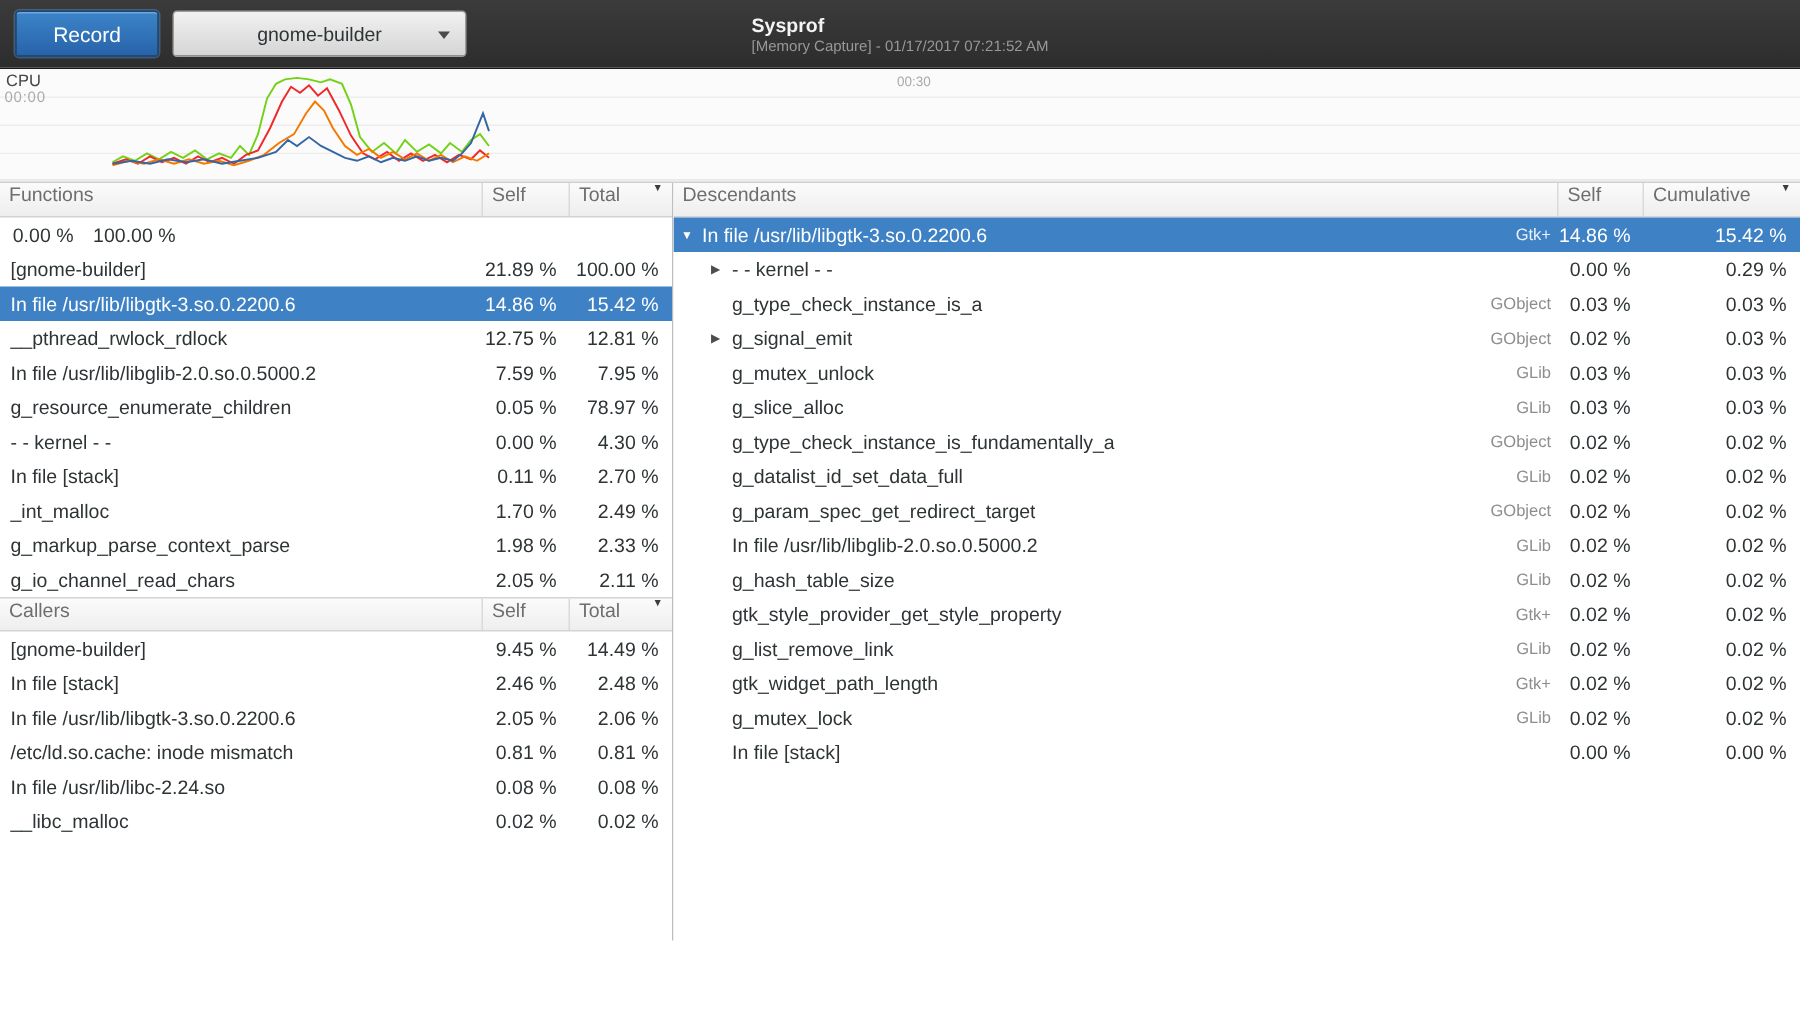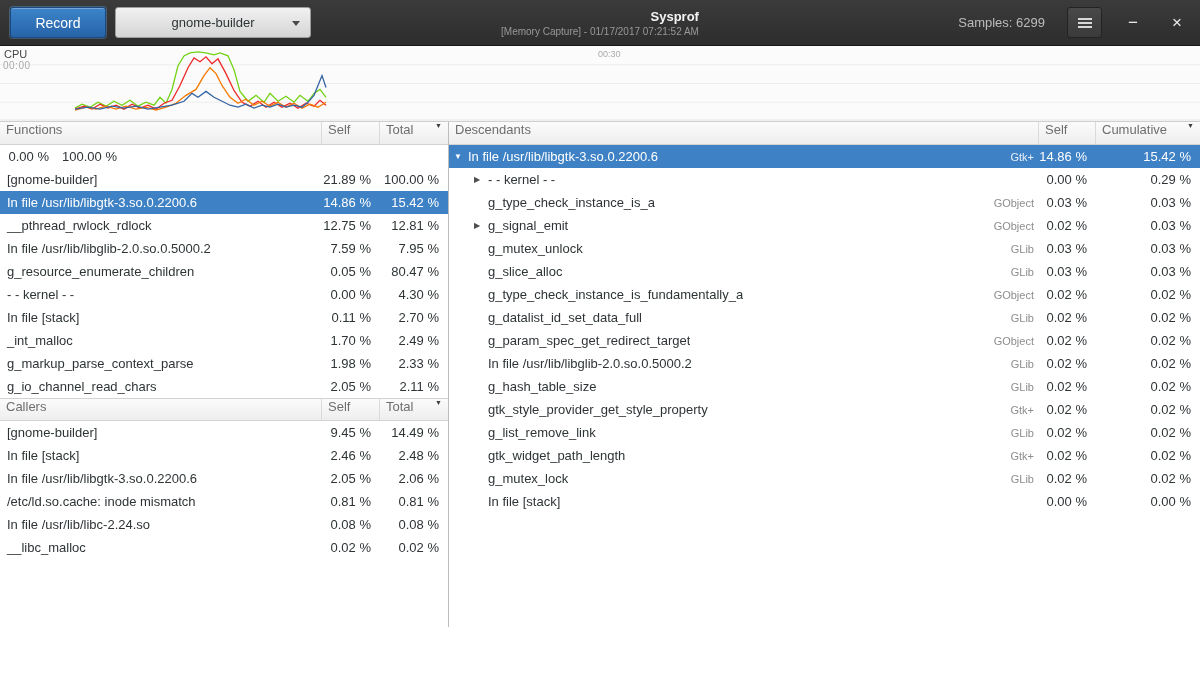--- a/index.html
+++ b/index.html
@@ -5,21 +5,21 @@
   *{margin:0;padding:0;box-sizing:border-box}
   html,body{width:1200px;height:675px;overflow:hidden}
   body{font-family:"Liberation Sans","DejaVu Sans",sans-serif;background:#fff}
   .app{width:1200px;height:627px;display:flex;flex-direction:column;position:relative;background:#fff}
 
   
   .headerbar{height:46px;flex:none;background:linear-gradient(#3b3b3b,#2d2d2d);border-bottom:1px solid #181818;display:flex;align-items:center;padding:0 10px;position:relative}
   .btn-record{width:96px;height:31px;flex:none;background:linear-gradient(#3c84c9,#2763a9);border:1px solid #1a4a80;border-radius:3px;color:#fff;font-size:14px;box-shadow:inset 0 1px 0 rgba(255,255,255,.28),0 0 0 1px rgba(110,170,230,.35);cursor:pointer}
   .btn-target{margin-left:9px;width:196px;height:31px;flex:none;background:linear-gradient(#f1f1f1,#d5d5d5);border:1px solid #9d9d9d;border-radius:3px;color:#2e3436;font-size:13px;display:flex;align-items:center;justify-content:center;position:relative;cursor:pointer}
   .caret{width:0;height:0;border-left:4px solid transparent;border-right:4px solid transparent;border-top:5px solid #4a4a4a;position:absolute;right:10px;top:13px}
-  .title-box{position:absolute;left:50%;top:50%;transform:translate(-50%,-50%);text-align:right;white-space:nowrap}
+  .title-box{position:absolute;left:50%;top:50%;transform:translate(-50%,-50%);text-align:left;white-space:nowrap}
   .title{color:#f4f4f4;font-size:13px;font-weight:bold}
   .subtitle{color:#989898;font-size:10px;margin-top:2px}
   .hb-right{margin-left:auto;display:flex;align-items:center}
   .samples{color:#bcbcbc;font-size:13px;margin-right:22px}
   .btn-menu{width:35px;height:31px;background:linear-gradient(#494949,#3a3a3a);border:1px solid #232323;border-radius:3px;display:flex;align-items:center;justify-content:center;cursor:pointer}
   .burger{width:14px;height:2px;background:#d8d8d8;box-shadow:0 -4px 0 #d8d8d8,0 4px 0 #d8d8d8}
   .winbtn{background:none;border:none;color:#ececec;font-size:17px;width:26px;height:26px;line-height:24px;text-align:center;cursor:pointer;margin-left:18px}
 
   
   .graph{height:76px;flex:none;position:relative;background:#fbfbfb;border-bottom:1px solid #cfcfcf}
@@ -68,28 +68,20 @@
 
   <div class="headerbar">
     <button class="btn-record">Record</button>
     <button class="btn-target">
       <span>gnome-builder</span>
       <span class="caret"></span>
     </button>
     <div class="title-box">
       <div class="title">Sysprof</div>
       <div class="subtitle">[Memory Capture] - 01/17/2017 07:21:52 AM</div>
-    </div>
-    <div class="hb-right">
-      <span class="samples">Samples: 6299</span>
-      <button class="btn-menu">
-        <span class="burger"></span>
-      </button>
-      <button class="winbtn">−</button>
-      <button class="winbtn">×</button>
     </div>
   </div>
 
   <div class="graph">
     <svg viewBox="0 0 1200 76" preserveAspectRatio="none">
       <line x1="0" y1="19" x2="1200" y2="19" stroke="#ededed" stroke-width="1"></line>
       <line x1="0" y1="38" x2="1200" y2="38" stroke="#ededed" stroke-width="1"></line>
       <line x1="0" y1="57" x2="1200" y2="57" stroke="#ededed" stroke-width="1"></line>
       <line x1="0" y1="75" x2="1200" y2="75" stroke="#e4e4e4" stroke-width="1"></line>
       <g id="cpu-lines">
@@ -142,21 +134,21 @@
               <div class="cell num total">12.81 %</div>
             </div>
             <div class="trow">
               <div class="cell name">In file /usr/lib/libglib-2.0.so.0.5000.2</div>
               <div class="cell num">7.59 %</div>
               <div class="cell num total">7.95 %</div>
             </div>
             <div class="trow">
               <div class="cell name">g_resource_enumerate_children</div>
               <div class="cell num">0.05 %</div>
-              <div class="cell num total">80.47 %</div>
+              <div class="cell num total">78.97 %</div>
             </div>
             <div class="trow">
               <div class="cell name">- - kernel - -</div>
               <div class="cell num">0.00 %</div>
               <div class="cell num total">4.30 %</div>
             </div>
             <div class="trow">
               <div class="cell name">In file [stack]</div>
               <div class="cell num">0.11 %</div>
               <div class="cell num total">2.70 %</div>

